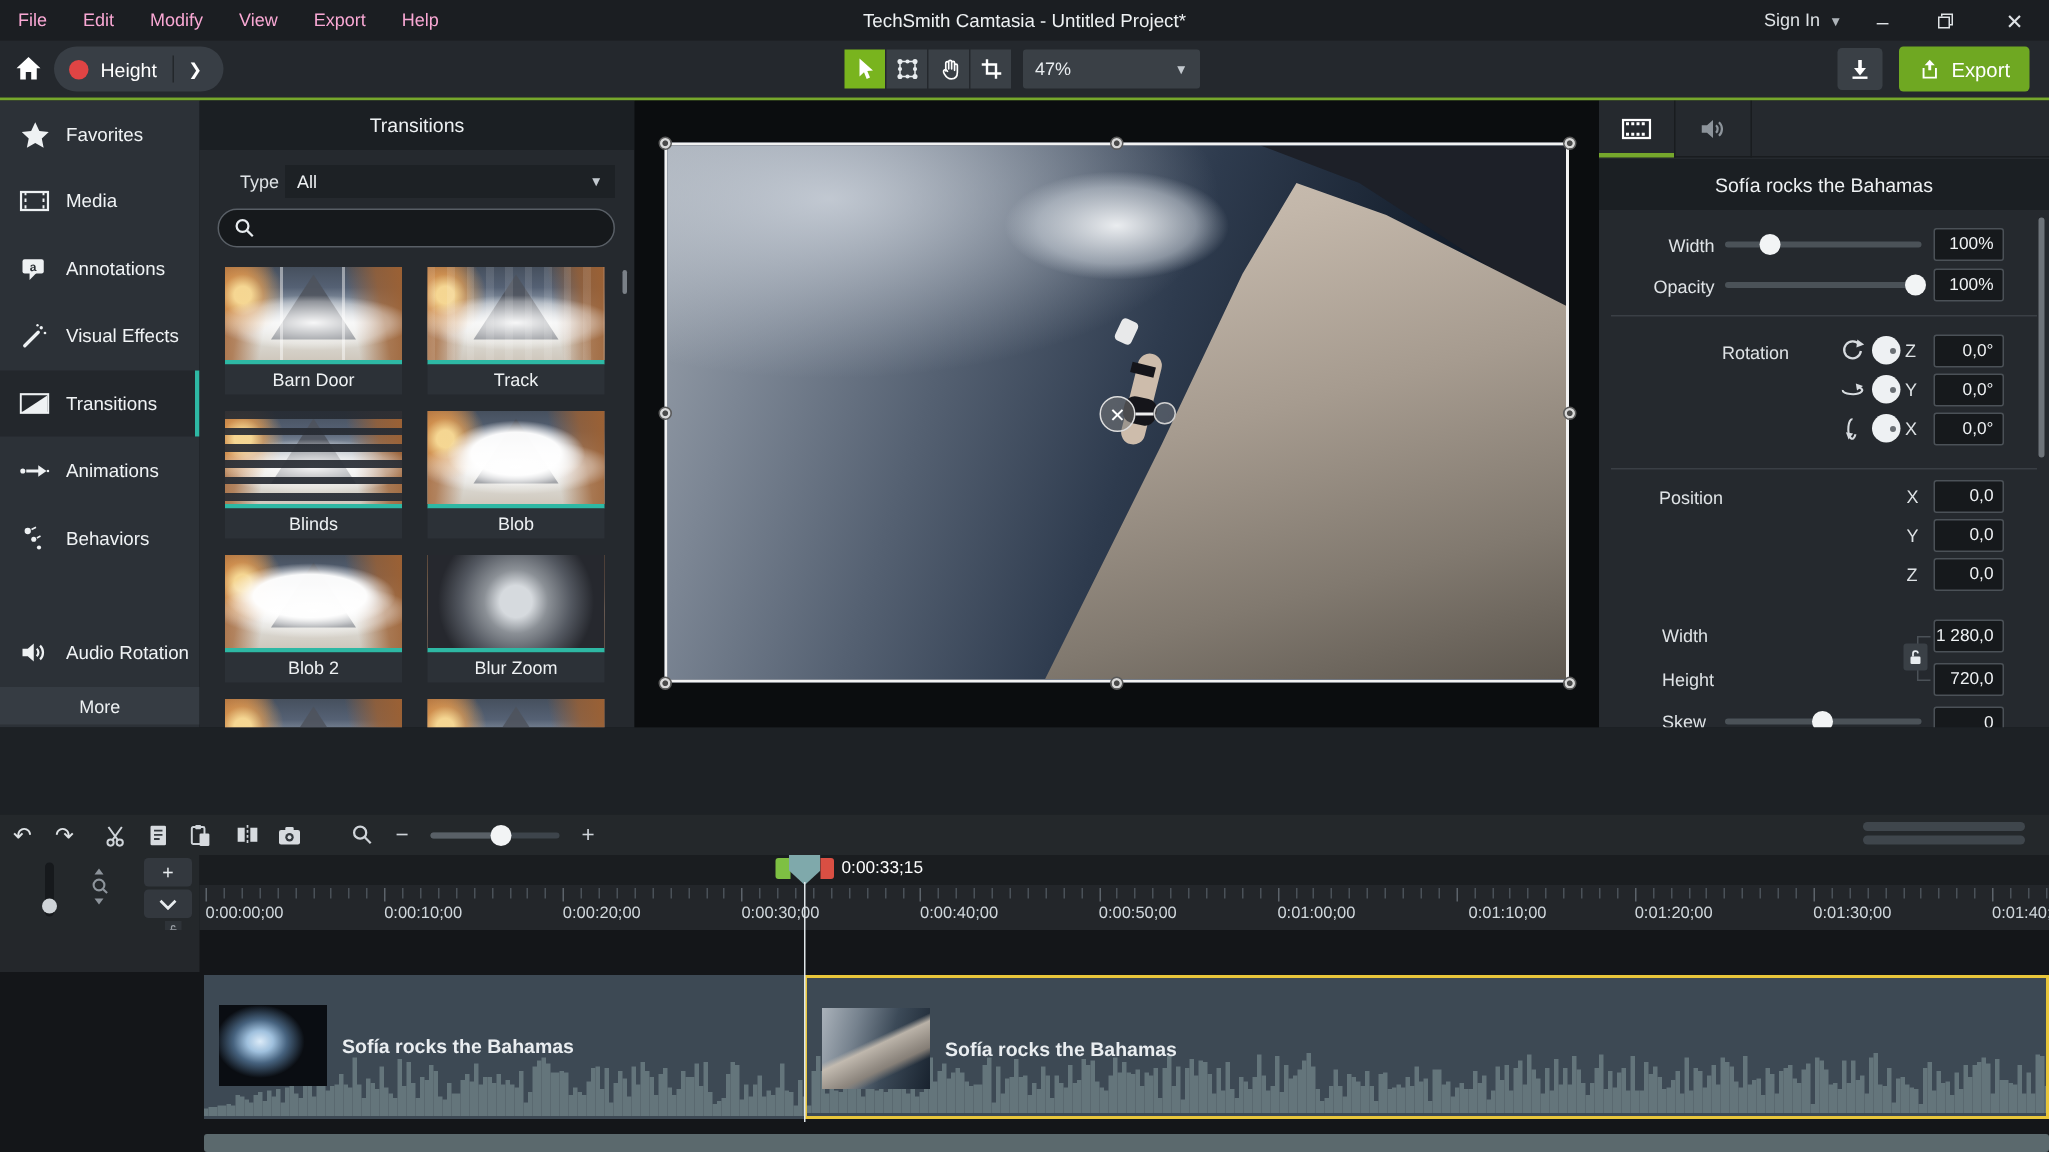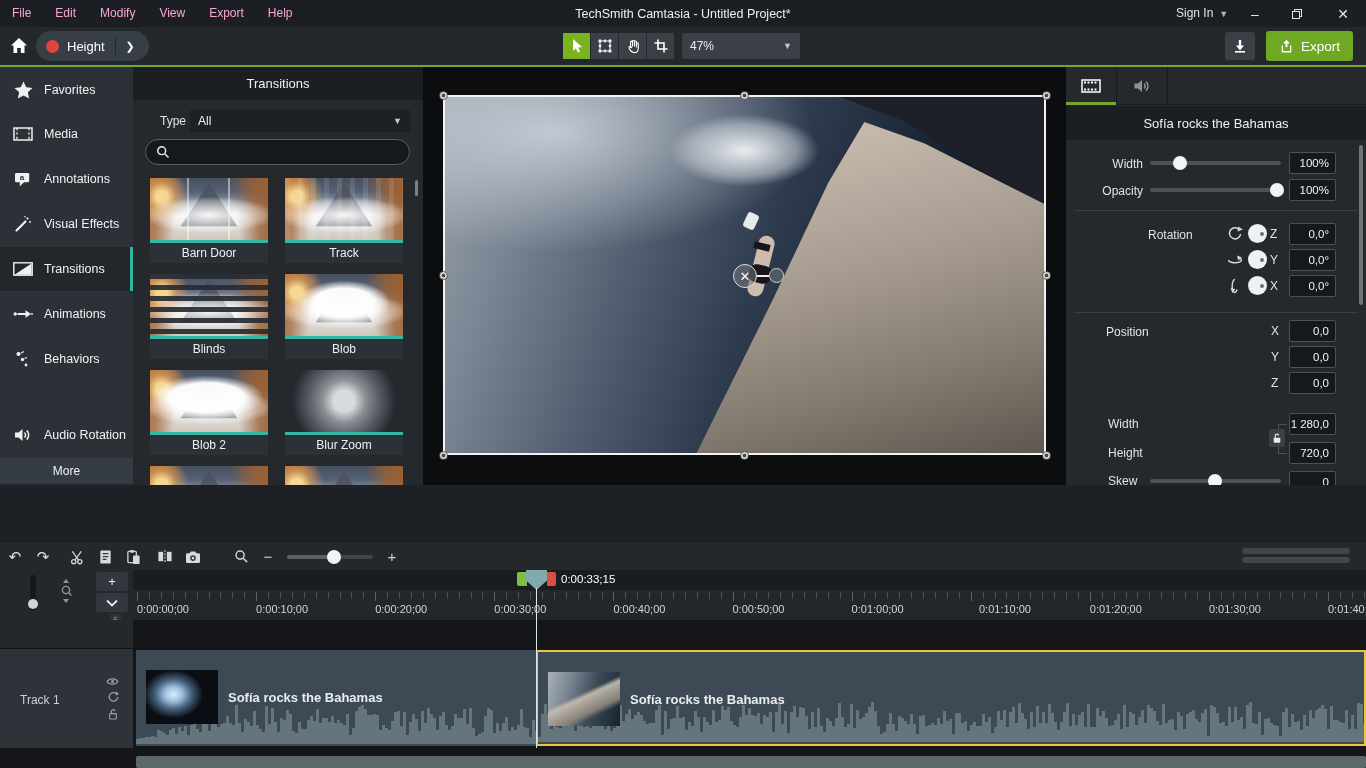--- a/index.html
+++ b/index.html
@@ -800,43 +800,20 @@
       <span class="ruler-label" style="left: 1195px;">0:01:40;00</span>
     </div>
 
   <div class="abs ph-green"></div>
   <div class="abs ph-head"></div>
   <div class="abs ph-red"></div>
   <div class="abs ph-time">0:00:33;15</div>
 
   <div class="abs tracks">
     <div class="track-gap-left"></div>
-    <div class="track-header">
-      <div class="track-label">Track 1</div>
-      <div class="th-icons">
-        <span>
-            <svg width="13" height="9" viewBox="0 0 14 10">
-              <path d="M1 5 C3.4 1.2 10.6 1.2 13 5 C10.6 8.8 3.4 8.8 1 5 Z" fill="none" stroke="#9aa0a6" stroke-width="1.3"></path>
-              <circle cx="7" cy="5" r="1.6" fill="#9aa0a6"></circle>
-            </svg>
-          </span>
-        <span>
-            <svg width="12" height="12" viewBox="0 0 14 14">
-              <path d="M11 3.2 A5 5 0 1 0 12.6 7" fill="none" stroke="#9aa0a6" stroke-width="1.5"></path>
-              <polygon points="10.6,0.6 10.6,5.6 13.8,3.1" fill="#9aa0a6"></polygon>
-            </svg>
-          </span>
-        <span>
-            <svg width="10" height="12" viewBox="0 0 12 14">
-              <rect x="2" y="6.5" width="8" height="6.5" rx="1" fill="none" stroke="#9aa0a6" stroke-width="1.4"></rect>
-              <path d="M4 6.5 V4.2 a2.1 2.1 0 0 1 4.2-.5" stroke="#9aa0a6" stroke-width="1.4" fill="none"></path>
-            </svg>
-          </span>
-      </div>
-    </div>
     <div class="clip" style="left:136px; width:400px;">
       <div class="wave" id="wave1">
           <i style="height:5.0px"></i>
           <i style="height:5.9px"></i>
           <i style="height:5.9px"></i>
           <i style="height:6.6px"></i>
           <i style="height:7.3px"></i>
           <i style="height:7.9px"></i>
           <i style="height:6.8px"></i>
           <i style="height:13.7px"></i>

